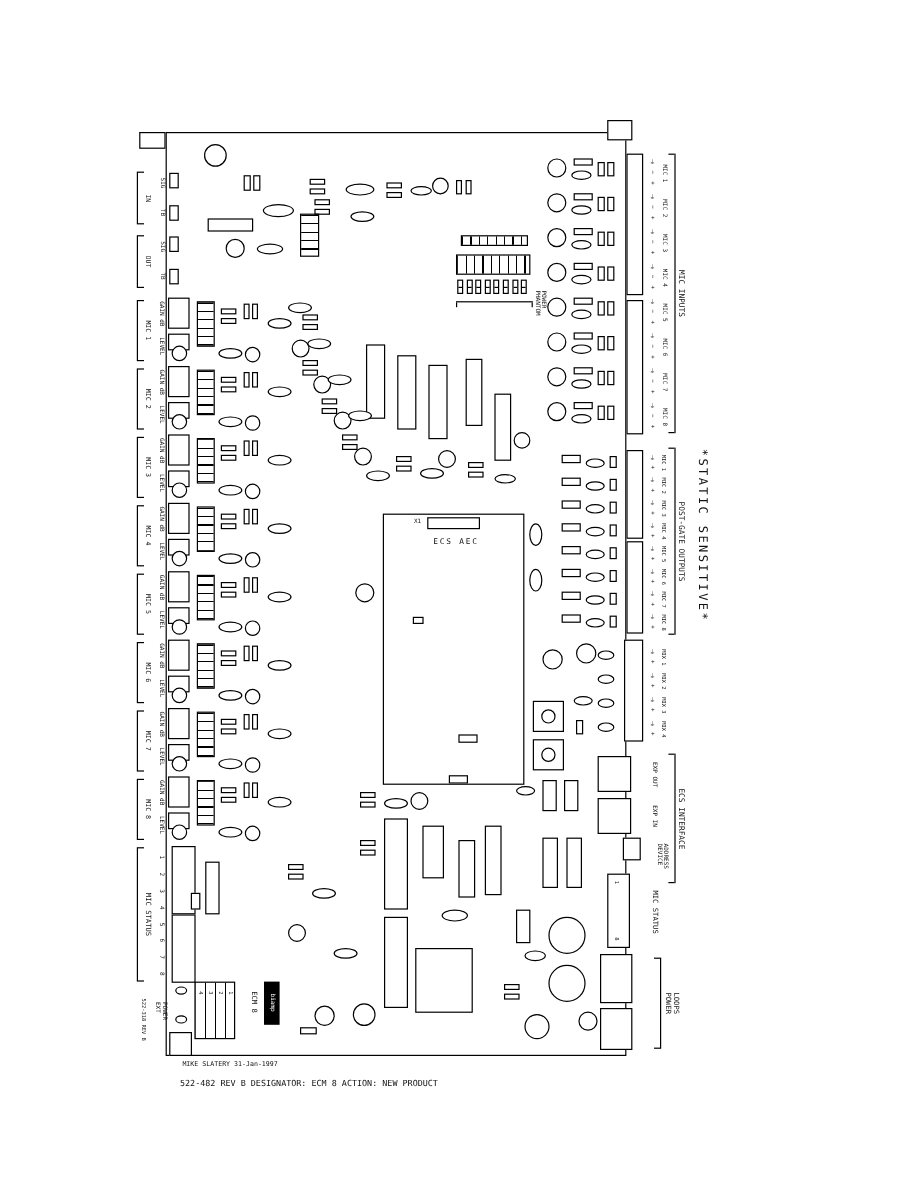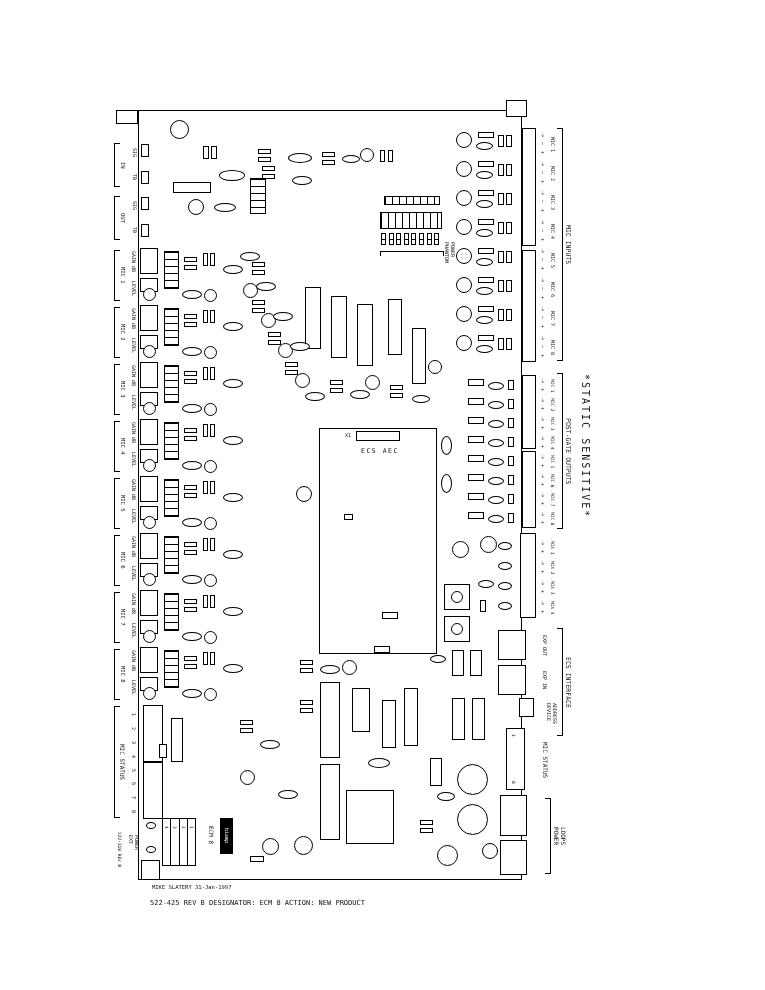--- a/index.html
+++ b/index.html
@@ -687,15 +687,15 @@
   <div class="c" style="left:437px;top:845px;width:21px;height:21px;"></div>
   <div class="c" style="left:482px;top:843px;width:16px;height:16px;"></div>
   <div class="r" style="left:452px;top:698px;width:13px;height:42px;"></div>
   <div class="r" style="left:472px;top:698px;width:13px;height:42px;"></div>
   <div class="r" style="left:430px;top:758px;width:12px;height:28px;"></div>
   <div class="o" style="left:437px;top:792px;width:18px;height:9px;"></div>
   <div class="r" style="left:420px;top:820px;width:13px;height:5px;"></div>
   <div class="r" style="left:420px;top:828px;width:13px;height:5px;"></div>
 
   <div class="hlabel f55" style="left:152px;top:884px;">MIKE SLATERY 31-Jan-1997</div>
-  <div class="hlabel f7" style="left:150px;top:899px;">522-425 REV B DESIGNATOR: ECM 8 ACTION: NEW PRODUCT</div>
+  <div class="hlabel f7" style="left:150px;top:899px;">522-482 REV B DESIGNATOR: ECM 8 ACTION: NEW PRODUCT</div>
 
 </div>
 
 </body></html>

